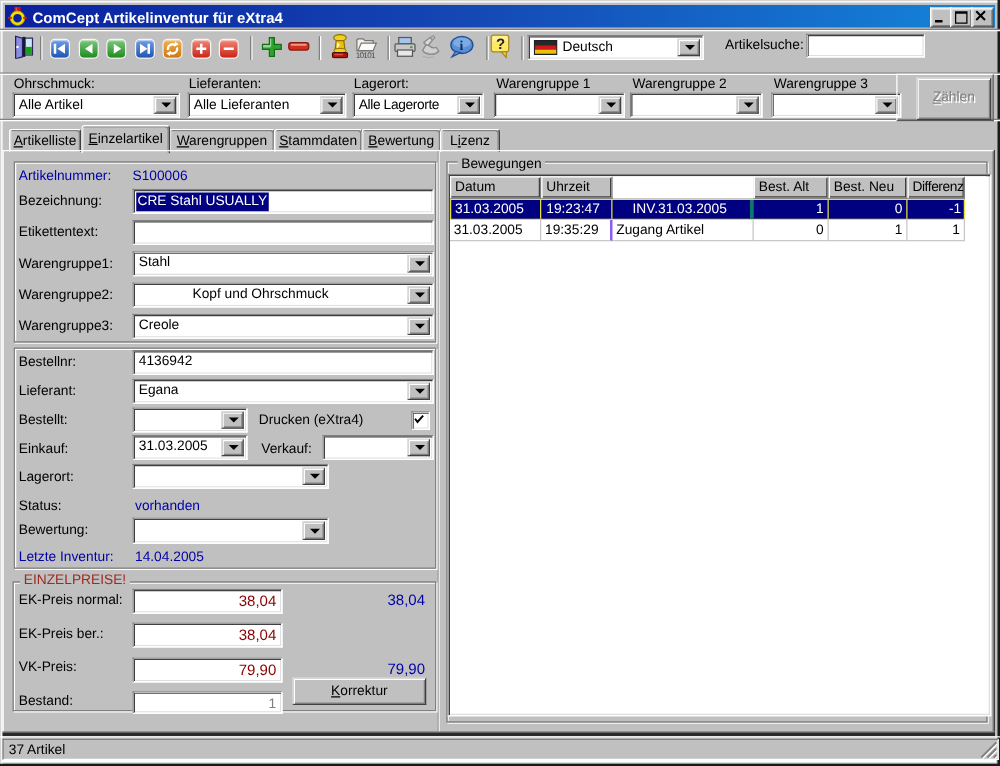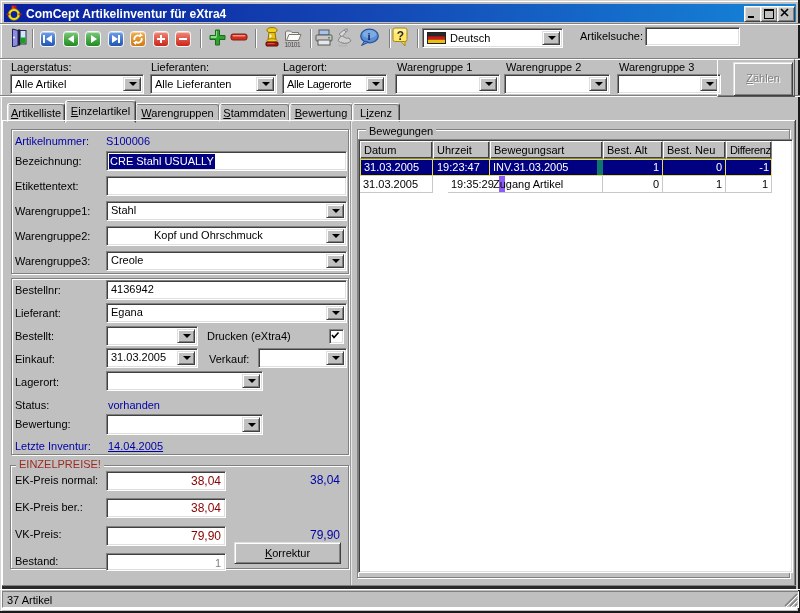--- a/index.html
+++ b/index.html
@@ -194,21 +194,21 @@
 </div>
 <div class="lbl" style="left:580px;top:31px;">Artikelsuche:</div>
 <div class="sunken" style="left:645px;top:27px;width:93px;height:17px;"></div>
 </div>
 
 <div class="hline1" style="top:58px;"></div>
 <div class="hline2" style="top:59px;"></div>
 <div class="hline1" style="top:95px;"></div>
 <div class="hline2" style="top:96px;"></div>
 <div id="filters">
-<div class="lbl" style="left:11px;top:62px;">Lagerstatus:</div>
+<div class="lbl" style="left:11px;top:62px;">Ohrschmuck:</div>
 <div class="combo" style="left:10px;top:74px;width:132px;height:18px;">
   <div class="ctext">Alle Artikel</div>
       <div class="cbtn">
         <div class="arr"></div>
       </div>
     </div>
 <div class="lbl" style="left:151px;top:62px;">Lieferanten:</div>
 <div class="combo" style="left:150px;top:74px;width:125px;height:18px;">
   <div class="ctext">Alle Lieferanten</div>
       <div class="cbtn">
@@ -357,21 +357,21 @@
     </div>
 <div class="lbl" style="left:15px;top:400px;">Status:</div>
 <div class="lbl blue" style="left:108px;top:400px;">vorhanden</div>
 <div class="lbl" style="left:15px;top:419px;">Bewertung:</div>
 <div class="combo" style="left:106px;top:414px;width:155px;height:19px;">
   <div class="cbtn">
         <div class="arr"></div>
       </div>
     </div>
 <div class="lbl blue" style="left:15px;top:441px;">Letzte Inventur:</div>
-<div class="lbl blue" style="left:108px;top:441px;text-decoration:underline;">14.04.2005</div>
+<div class="lbl blue" style="left:108px;top:441px;">14.04.2005</div>
 
 <div class="etch" style="left:10px;top:465px;width:337px;height:102px;"></div>
 <div class="gb-title" style="left:16px;top:459px;color:#9c2a22;">EINZELPREISE!</div>
 <div class="lbl" style="left:15px;top:475px;">EK-Preis normal:</div>
 <div class="sunken" style="left:106px;top:471px;width:118px;height:18px;">
   <div class="ab" style="right:4px;top:3px;color:#8b0000;font-size:12px;line-height:12px;">38,04</div>
     </div>
 <div class="lbl blue" style="left:310px;top:475px;font-size:12px;">38,04</div>
 <div class="lbl" style="left:15px;top:502px;">EK-Preis ber.:</div>
 <div class="sunken" style="left:106px;top:498px;width:118px;height:18px;">
@@ -397,43 +397,40 @@
 
 <div class="ab" style="left:358px;top:139px;width:433px;height:432px;background:#fff;
   border:1px solid;border-color:#808080 #fff #fff #808080;box-shadow:inset 1px 1px 0 #404040, inset -1px -1px 0 #dfdfdf;"></div>
 <div id="grid" class="ab" style="left:360px;top:141px;width:429px;height:428px;background:#fff;overflow:hidden;font-size:11px;">
   <div class="th" style="left:0px;top:0;width:73px;height:18px;box-sizing:border-box;">
         <span>Datum</span>
       </div>
   <div class="th" style="left:73px;top:0;width:57px;height:18px;box-sizing:border-box;">
         <span>Uhrzeit</span>
       </div>
-  <div class="th" style="left:130px;top:0;width:113px;height:18px;box-sizing:border-box;">
-        <span>Bewegungsart</span>
-      </div>
   <div class="th" style="left:243px;top:0;width:60px;height:18px;box-sizing:border-box;">
         <span>Best. Alt</span>
       </div>
   <div class="th" style="left:303px;top:0;width:63px;height:18px;box-sizing:border-box;text-decoration:underline;">
         <span>Best. Neu</span>
       </div>
   <div class="th" style="left:366px;top:0;width:46px;height:18px;box-sizing:border-box;">
         <span style="letter-spacing:-0.35px;">Differenz</span>
       </div>
   <div class="ab" style="left:0;top:18px;width:412px;height:17px;background:#000080;color:#fff;box-sizing:border-box;border:1px solid #e8e040;">
   <div class="td" style="left:0px;top:0;width:72px;height:15px;line-height:15px;box-sizing:border-box;padding-left:3px;border-right:1px solid #e8e040;">31.03.2005</div>
   <div class="td" style="left:73px;top:0;width:56px;height:15px;line-height:15px;box-sizing:border-box;padding-left:3px;border-right:1px solid #e8e040;">19:23:47</div>
-  <div class="td" style="left:130px;top:0;width:112px;height:15px;line-height:15px;box-sizing:border-box;padding-left:2px;border-right:6px solid #0f766e;">INV.31.03.2005</div>
+  <div class="td" style="left:130px;top:0;width:112px;height:15px;line-height:15px;box-sizing:border-box;padding-left:15px;border-right:3px solid #0f766e;">INV.31.03.2005</div>
   <div class="td" style="left:243px;top:0;width:59px;height:15px;line-height:15px;box-sizing:border-box;text-align:right;padding-right:3px;border-right:1px solid #e8e040;">1</div>
   <div class="td" style="left:303px;top:0;width:62px;height:15px;line-height:15px;box-sizing:border-box;text-align:right;padding-right:3px;border-right:1px solid #e8e040;">0</div>
   <div class="td" style="left:366px;top:0;width:45px;height:15px;line-height:15px;box-sizing:border-box;text-align:right;padding-right:3px;">-1</div>
   </div>
   <div class="ab" style="left:0;top:35px;width:412px;height:17px;color:#000;">
   <div class="td" style="left:0px;top:0;width:73px;height:17px;line-height:16px;box-sizing:border-box;padding-left:3px;border-right:1px solid #c8c8c8;border-bottom:1px solid #c8c8c8;">31.03.2005</div>
-  <div class="td" style="left:88px;top:0;width:57px;height:17px;line-height:16px;box-sizing:border-box;padding-left:3px;border-right:6px solid #8b5cf6;border-bottom:1px solid #c8c8c8;">19:35:29</div>
+  <div class="td" style="left:73px;top:0;width:57px;height:17px;line-height:16px;box-sizing:border-box;padding-left:3px;border-right:2px solid #8b5cf6;border-bottom:1px solid #c8c8c8;">19:35:29</div>
   <div class="td" style="left:130px;top:0;width:113px;height:17px;line-height:16px;box-sizing:border-box;padding-left:3px;border-right:1px solid #c8c8c8;border-bottom:1px solid #c8c8c8;">Zugang Artikel</div>
   <div class="td" style="left:243px;top:0;width:60px;height:17px;line-height:16px;box-sizing:border-box;text-align:right;padding-right:3px;border-right:1px solid #c8c8c8;border-bottom:1px solid #c8c8c8;">0</div>
   <div class="td" style="left:303px;top:0;width:63px;height:17px;line-height:16px;box-sizing:border-box;text-align:right;padding-right:3px;border-right:1px solid #c8c8c8;border-bottom:1px solid #c8c8c8;">1</div>
   <div class="td" style="left:366px;top:0;width:46px;height:17px;line-height:16px;box-sizing:border-box;text-align:right;padding-right:3px;border-right:1px solid #c8c8c8;border-bottom:1px solid #c8c8c8;">1</div>
   </div>
 </div>
 </div>
 
 <div class="ab" style="left:0;top:589px;width:800px;height:1px;background:#fff;"></div>
 <div class="ab" style="left:2px;top:608px;width:795px;height:2px;background:#fff;"></div>

